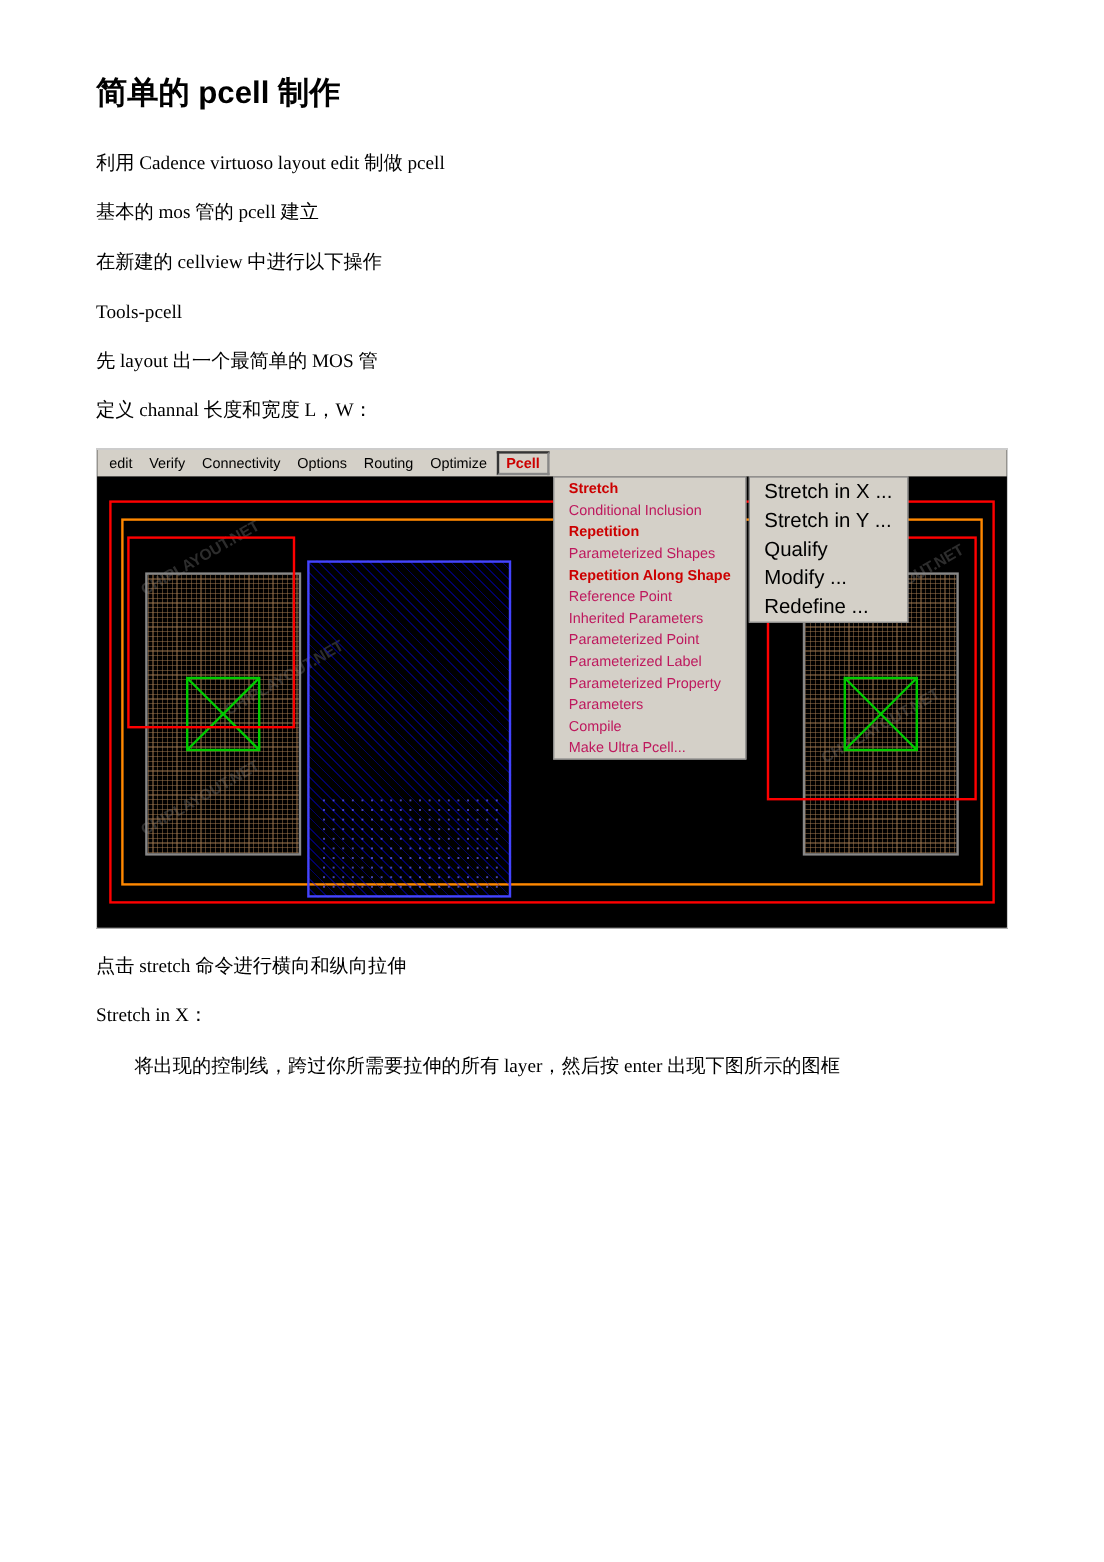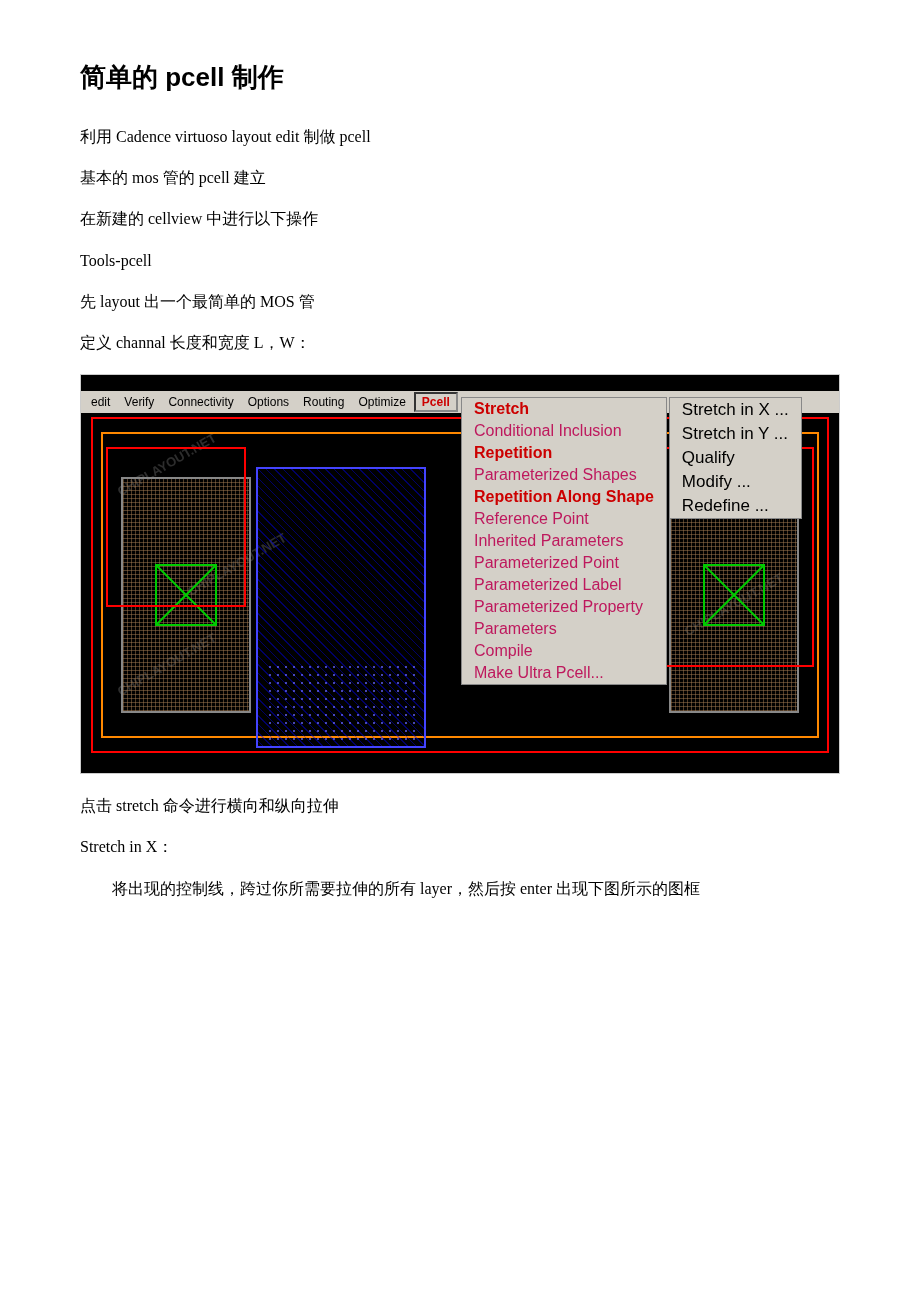--- a/index.html
+++ b/index.html
@@ -37,21 +37,20 @@
       display: flex;
       align-items: center;
       height: 22px;
       padding: 0 4px;
       gap: 2px;
       position: absolute;
       top: 0;
       left: 0;
       right: 0;
       z-index: 10;
-      margin-top: 16px;
     }
     .menubar-item {
       font-size: 12px;
       font-family: Arial, sans-serif;
       padding: 1px 6px;
       cursor: pointer;
       color: #000;
     }
     .menubar-item.pcell-active {
       background: #d4d0c8;
@@ -65,21 +64,21 @@
       top: 22px;
       left: 380px;
       display: flex;
       z-index: 20;
     }
     .dropdown-menu {
       background: #d4d0c8;
       border: 1px solid #888;
       min-width: 160px;
       font-family: Arial, sans-serif;
-      font-size: 16px;
+      font-size: 12px;
     }
     .dropdown-menu-item {
       padding: 2px 12px;
       cursor: pointer;
       color: #be185d;
       white-space: nowrap;
     }
     .dropdown-menu-item.red-text {
       color: #cc0000;
       font-weight: bold;

